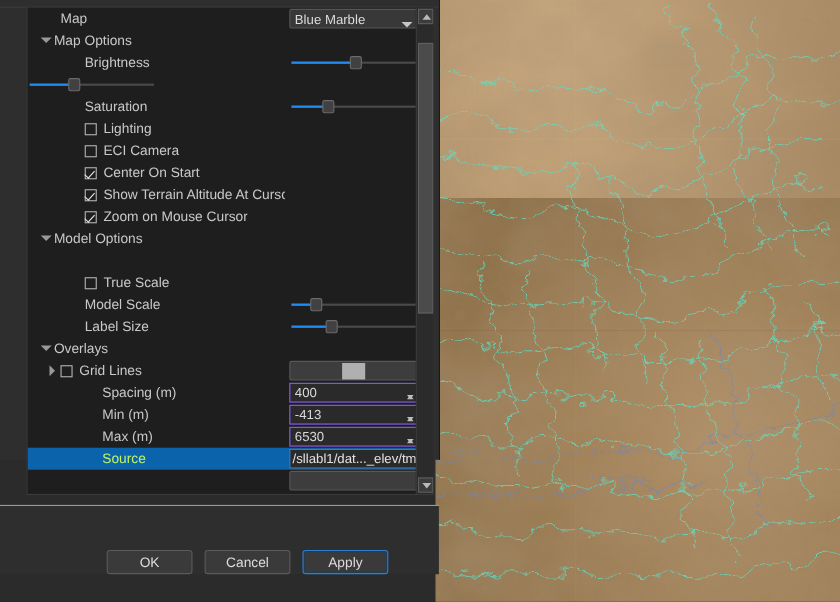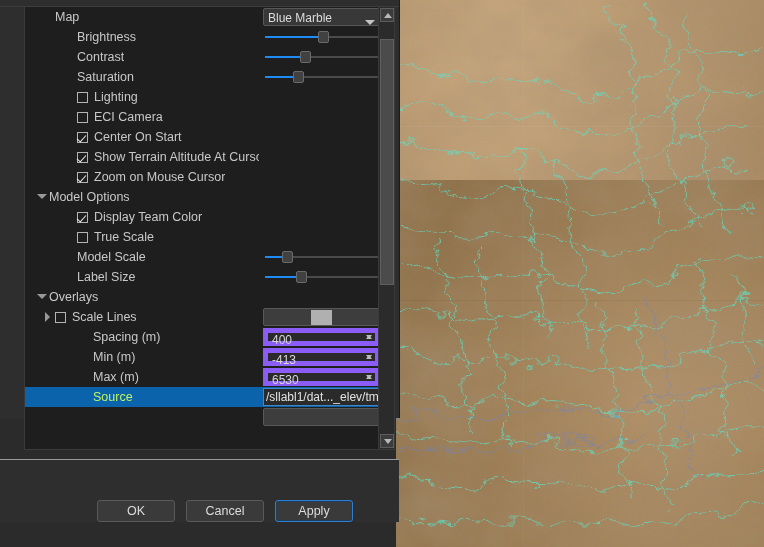--- a/index.html
+++ b/index.html
@@ -186,23 +186,23 @@
     width: 0; height: 0;
     border-left: 5px solid transparent;
     border-right: 5px solid transparent;
     border-top: 5px solid #c5c5c5;
   }
 
   
   .spin {
     width: 117px; height: 18px;
     background: #2a2a2a;
-    border: 5px solid #8b5cf6;
-    display: flex;
-    align-items: flex-start;
+    border: 1px solid #8b5cf6;
+    display: flex;
+    align-items: center;
     font-size: 12px;
     color: #d8d8d8;
   }
   .spin .val {
     flex: 1 1 auto;
     display: flex; align-items: center;
     padding-left: 4px;
     overflow: hidden;
     cursor: text;
   }
@@ -419,38 +419,41 @@
             </div>
             <div class="ctrl-cell">
               <div class="combo">
                 <span class="combo-text">Blue Marble</span>
                 <span class="caret"></span>
               </div>
             </div>
           </div>
           <div class="row">
             <div class="label-cell">
+              <span class="indent ind0"></span>
+              <span class="expander open"></span>
+              <span class="label">Map Options</span>
+            </div>
+            <div class="ctrl-cell"></div>
+          </div>
+          <div class="row">
+            <div class="label-cell">
               <span class="indent ind2"></span>
               <span class="expander none"></span>
               <span class="label">Brightness</span>
             </div>
             <div class="ctrl-cell">
               <div class="slider">
                 <div class="groove"></div>
                 <div class="fill" style="width: 57.04px;"></div>
                 <div class="thumb" style="left: 55.04px;"></div>
               </div>
             </div>
           </div>
           <div class="row">
-            <div class="label-cell">
-              <span class="indent ind2"></span>
-              <span class="expander none"></span>
-              <span class="label">Contrast</span>
-            </div>
             <div class="ctrl-cell">
               <div class="slider">
                 <div class="groove"></div>
                 <div class="fill" style="width: 38.68px;"></div>
                 <div class="thumb" style="left: 36.68px;"></div>
               </div>
             </div>
           </div>
           <div class="row">
             <div class="label-cell">
@@ -513,26 +516,20 @@
           </div>
           <div class="row">
             <div class="label-cell">
               <span class="indent ind0"></span>
               <span class="expander open"></span>
               <span class="label">Model Options</span>
             </div>
             <div class="ctrl-cell"></div>
           </div>
           <div class="row">
-            <div class="label-cell">
-              <span class="indent ind2"></span>
-              <span class="expander none"></span>
-              <span class="cbox checked"></span>
-              <span class="label">Display Team Color</span>
-            </div>
             <div class="ctrl-cell"></div>
           </div>
           <div class="row">
             <div class="label-cell">
               <span class="indent ind2"></span>
               <span class="expander none"></span>
               <span class="cbox"></span>
               <span class="label">True Scale</span>
             </div>
             <div class="ctrl-cell"></div>
@@ -571,21 +568,21 @@
               <span class="expander open"></span>
               <span class="label">Overlays</span>
             </div>
             <div class="ctrl-cell"></div>
           </div>
           <div class="row">
             <div class="label-cell">
               <span class="indent ind1"></span>
               <span class="expander closed"></span>
               <span class="cbox"></span>
-              <span class="label">Scale Lines</span>
+              <span class="label">Grid Lines</span>
             </div>
             <div class="ctrl-cell">
               <div class="colorbtn">
                 <div class="swatch" style="background: rgb(176, 176, 176);"></div>
               </div>
             </div>
           </div>
           <div class="row">
             <div class="label-cell">
               <span class="indent ind3"></span>

